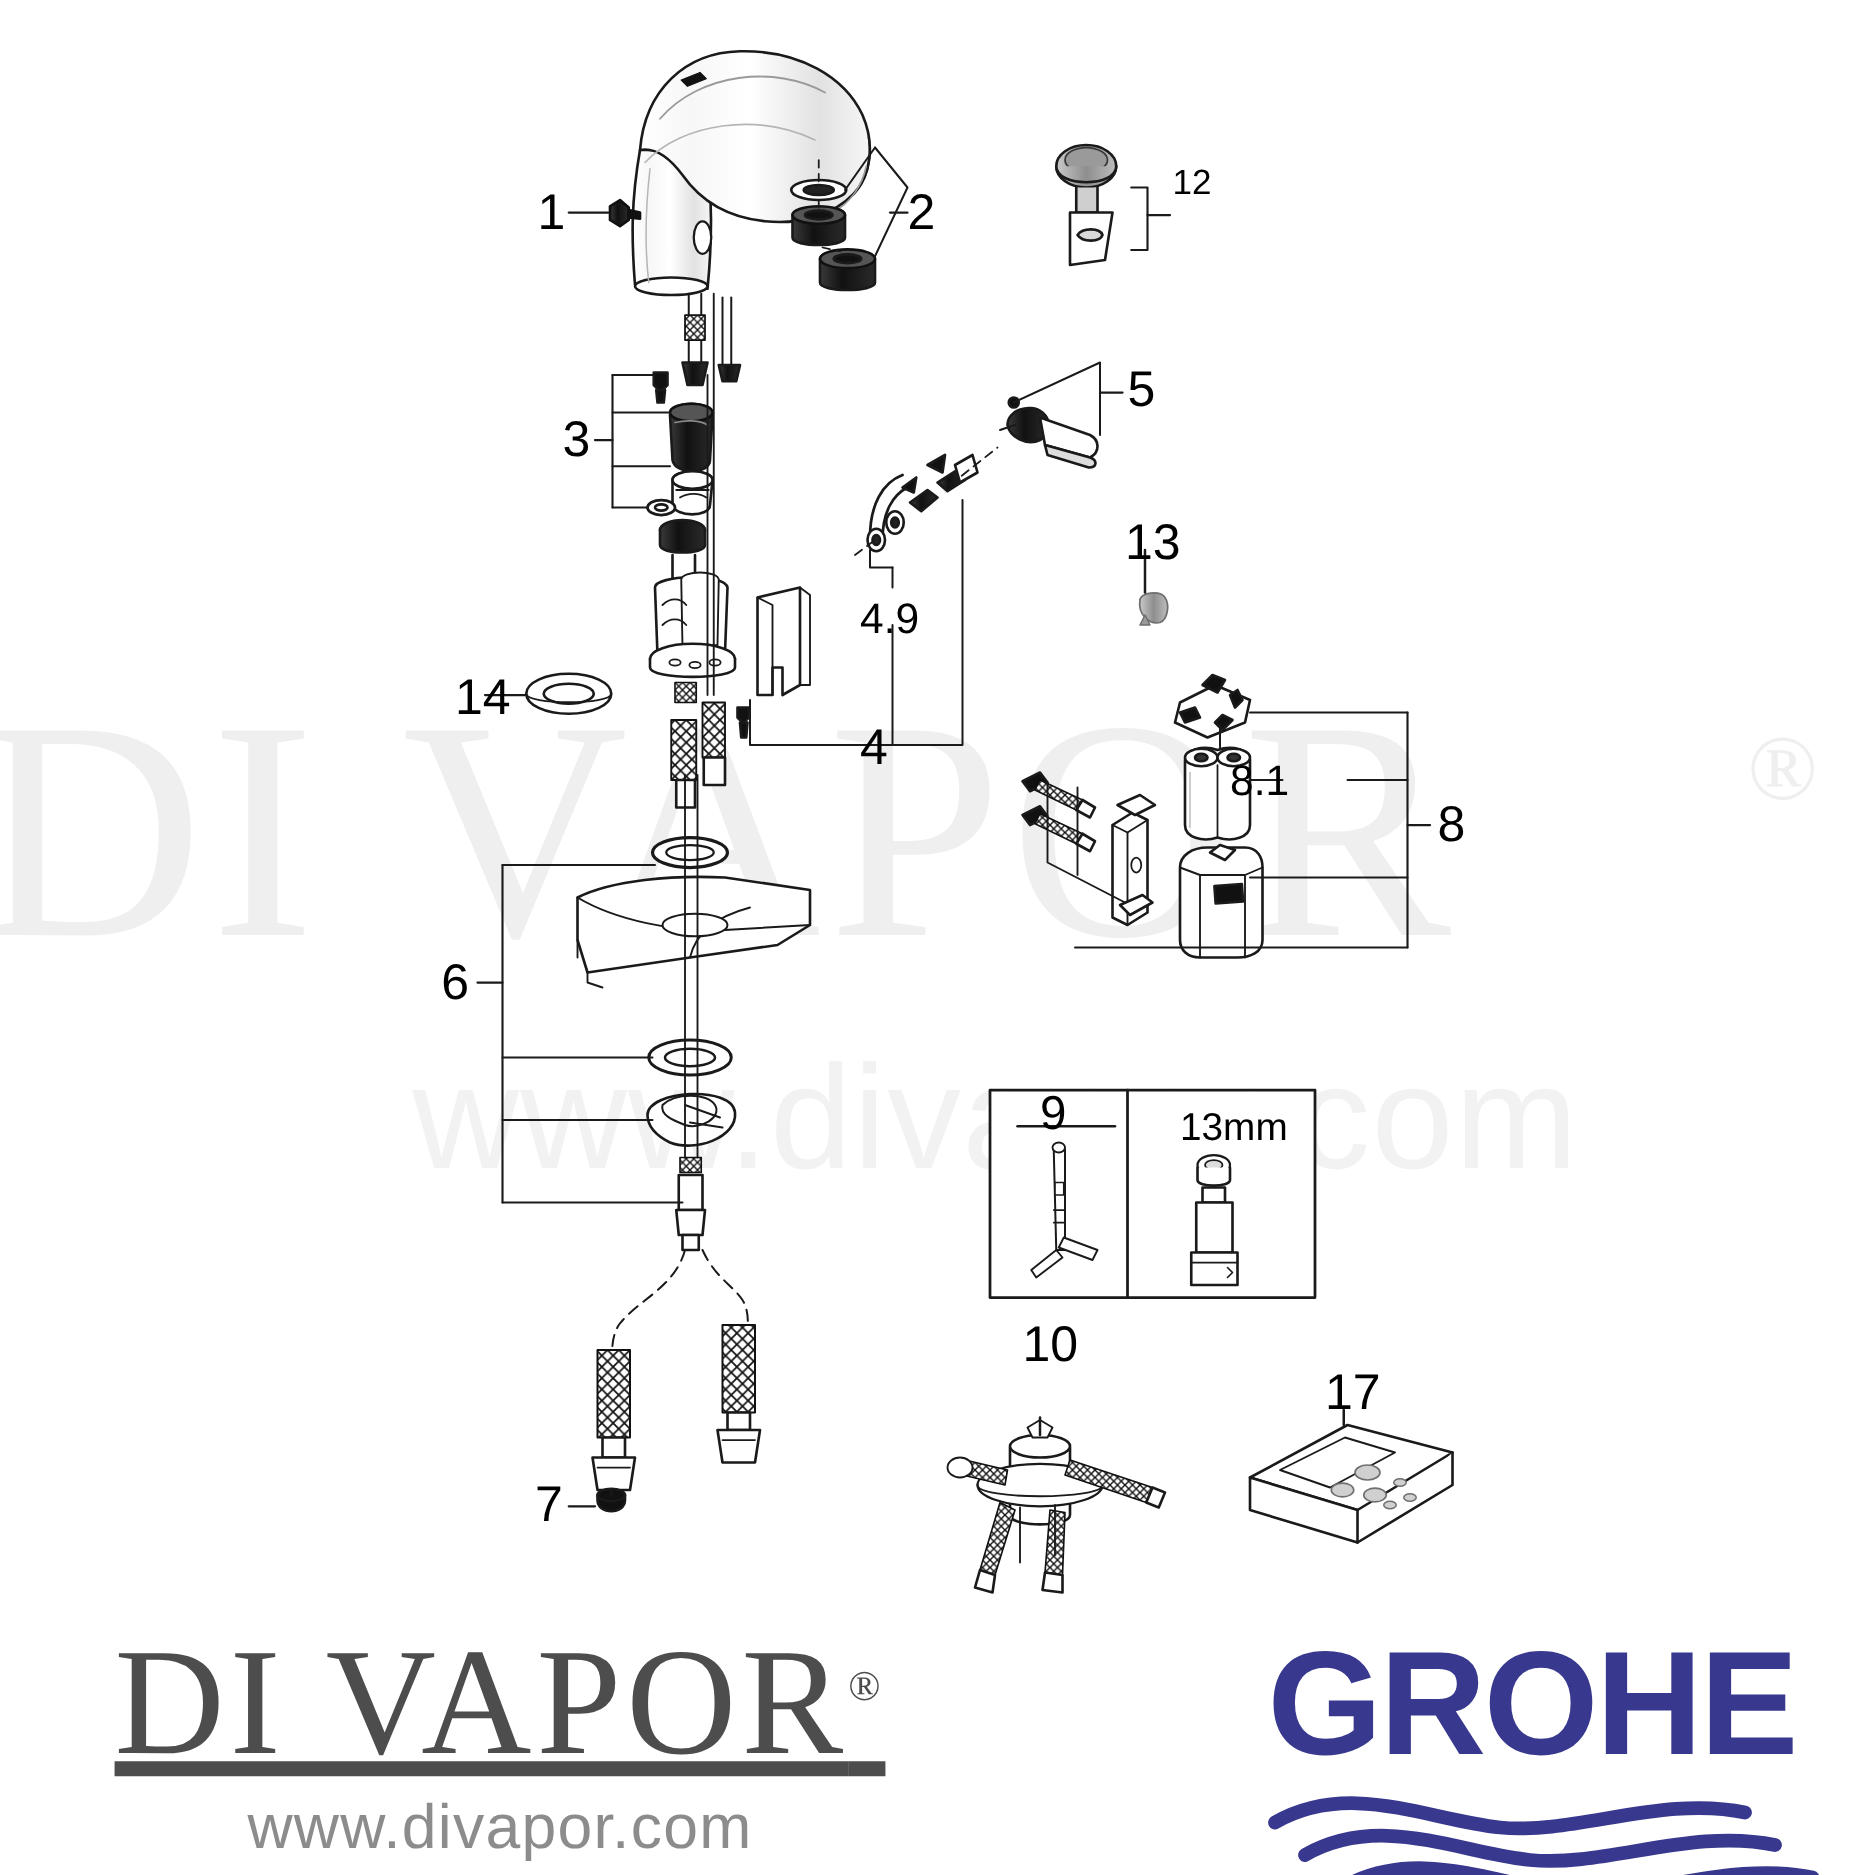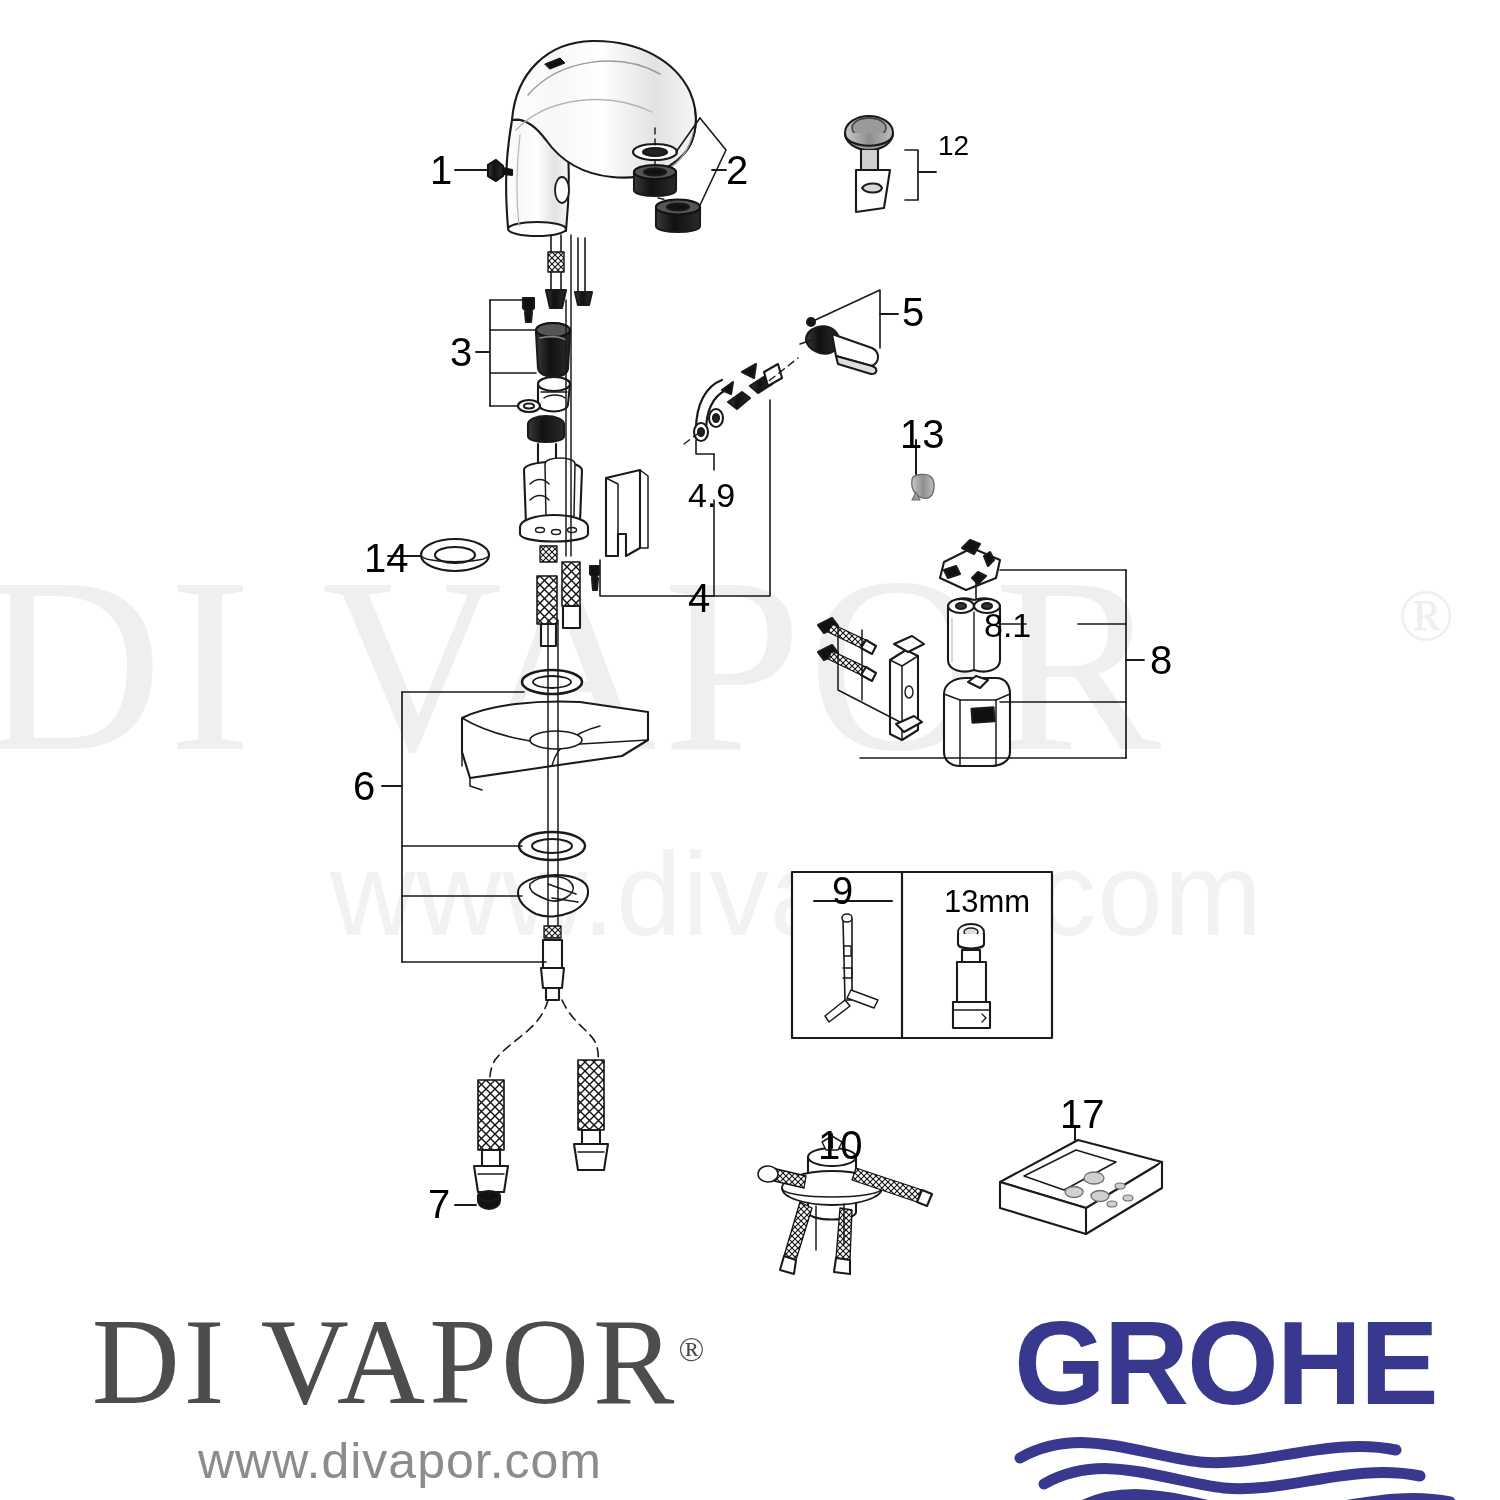--- a/index.html
+++ b/index.html
@@ -20,21 +20,21 @@
   #diagram{position:absolute;left:0;top:0;width:1500px;height:1300px;}
 
   
   .lbl{position:absolute;font-family:"Liberation Sans", sans-serif;
        color:#000;line-height:1;white-space:nowrap;}
 
   
   #footer{position:absolute;left:0;top:1290px;width:1500px;height:210px;}
   .dv-wrap{position:absolute;left:40px;top:8px;width:720px;text-align:center;}
   .dv-name{font-family:"Liberation Serif", serif;font-size:122px;color:#4d4d4d;
-           letter-spacing:4px;line-height:1.05;position:relative;display:inline-block;}
+           letter-spacing:4px;line-height:1.05;position:relative;display:inline-block;text-decoration:underline;}
   .dv-reg{font-size:34px;vertical-align:super;line-height:1;}
   .dv-url{font-family:"Liberation Sans", sans-serif;font-size:50px;color:#8c8c8c;
           letter-spacing:1px;margin-top:6px;}
   .grohe-wrap{position:absolute;left:1010px;top:10px;width:480px;}
   .grohe-name{font-family:"Liberation Sans", sans-serif;font-weight:bold;
               font-size:118px;letter-spacing:-2px;line-height:1;margin:4px;}
 </style>
 </head>
 <body>
 
@@ -443,21 +443,21 @@
   <div class="lbl" style="left:726px;top:150px;font-size:40px;">2</div>
   <div class="lbl" style="left:450px;top:332px;font-size:40px;">3</div>
   <div class="lbl" style="left:688px;top:578px;font-size:40px;">4</div>
   <div class="lbl" style="left:688px;top:478px;font-size:34px;">4.9</div>
   <div class="lbl" style="left:902px;top:292px;font-size:40px;">5</div>
   <div class="lbl" style="left:353px;top:766px;font-size:40px;">6</div>
   <div class="lbl" style="left:428px;top:1184px;font-size:40px;">7</div>
   <div class="lbl" style="left:1150px;top:640px;font-size:40px;">8</div>
   <div class="lbl" style="left:984px;top:608px;font-size:34px;">8.1</div>
   <div class="lbl" style="left:832px;top:872px;font-size:38px;">9</div>
-  <div class="lbl" style="left:818px;top:1125px;font-size:40px;">10</div>
+  <div class="lbl" style="left:818px;top:1056px;font-size:40px;">10</div>
   <div class="lbl" style="left:1060px;top:1094px;font-size:40px;">17</div>
   <div class="lbl" style="left:938px;top:132px;font-size:28px;">12</div>
   <div class="lbl" style="left:900px;top:414px;font-size:40px;">13</div>
   <div class="lbl" style="left:364px;top:538px;font-size:40px;">14</div>
 
   <div class="lbl" style="left:832px;top:872px;font-size:38px;opacity:0;">9</div>
   <div class="lbl" style="left:944px;top:886px;font-size:31px;">13mm</div>
 
   <div id="footer">
 

